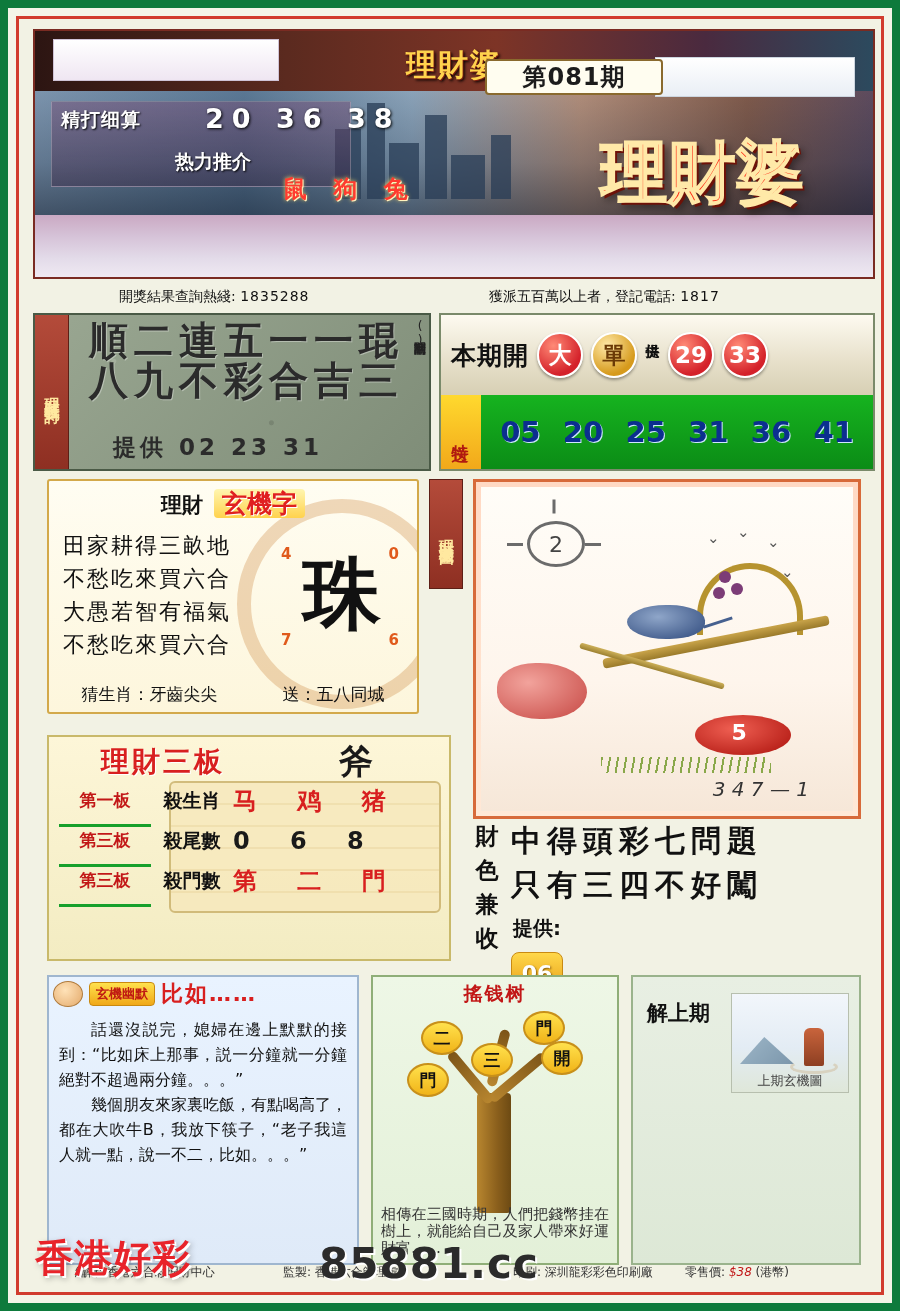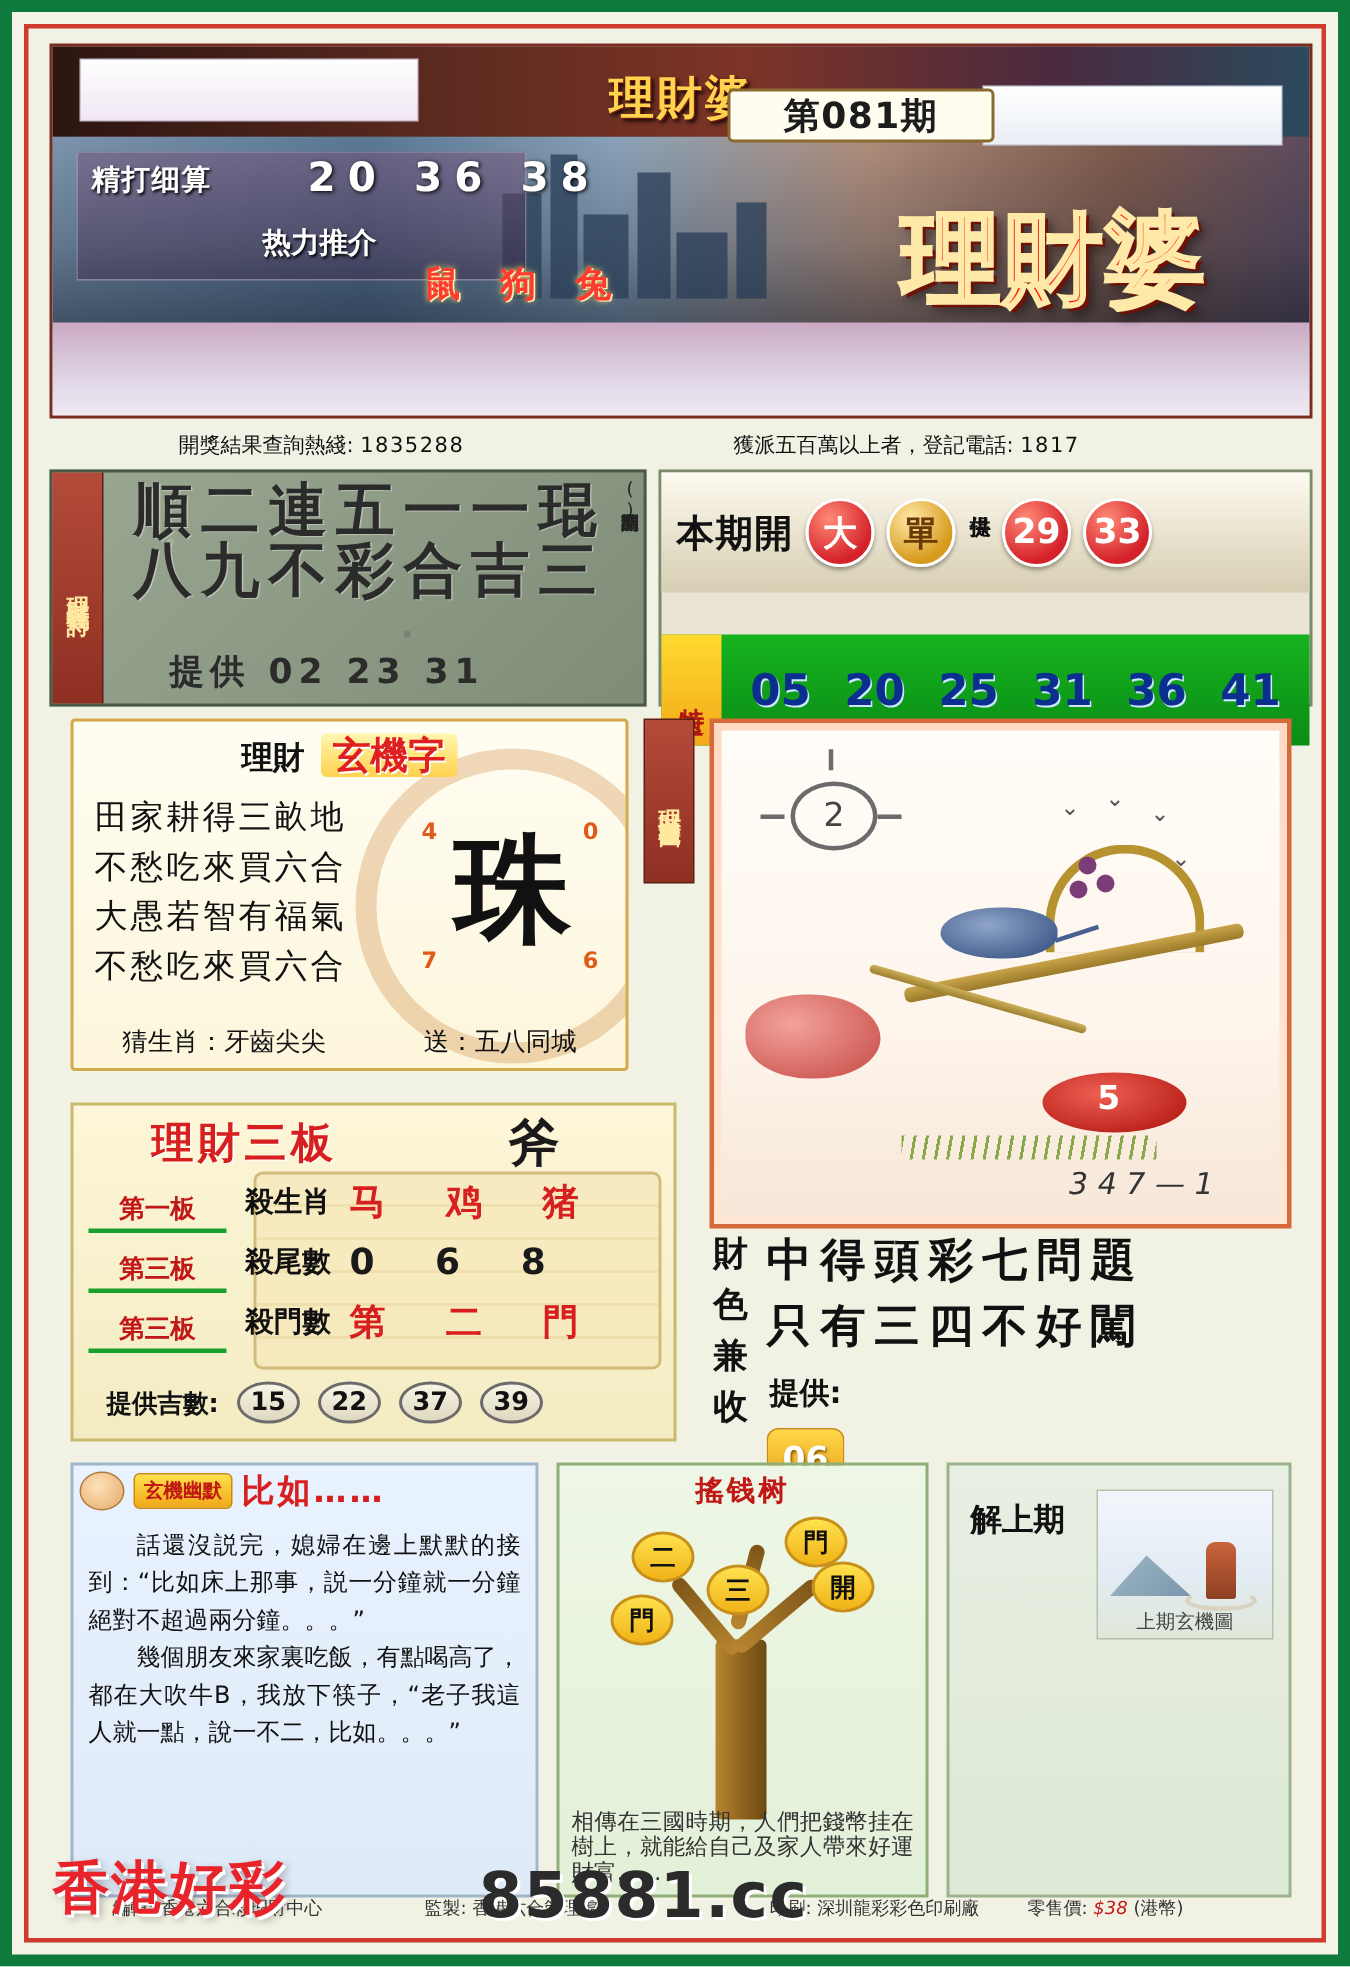--- a/index.html
+++ b/index.html
@@ -162,21 +162,21 @@
   }
   .ball.red  { background: radial-gradient(circle at 34% 28%, #ff8a76, #d4212a 70%); }
   .ball.gold { background: radial-gradient(circle at 34% 28%, #ffe9a8, #d69a1c 70%); color:#6b3a06; }
   .tigong {
     font-size:14px; color:#111; line-height:15px; writing-mode: vertical-rl;
     text-orientation: upright; height:44px; font-weight:bold;
   }
   .open-bottom {
     position:absolute; left:0; top:80px; width:100%; height:74px;
     background: linear-gradient(180deg,#16b31f 0%, #0b8c16 100%);
-    display:flex; align-items:center;margin-top:28px;
+    display:flex; align-items:center;
   }
   .tesong {
     width:40px; height:100%;
     background: linear-gradient(180deg,#ffd92e,#f2a81a);
     color:#b01a10; font-size:17px; font-weight:bold;
     writing-mode: vertical-rl; text-orientation: upright;
     display:flex; align-items:center; justify-content:center; letter-spacing:2px;
   }
   .special-nums {
     flex:1; display:flex; align-items:center; justify-content:space-around;
@@ -292,21 +292,21 @@
   }
   .axe { position:absolute; left:290px; top:2px; font-size:34px; color:#1a1a1a; font-weight:bold; }
   .scroll-bg {
     position:absolute; left:120px; top:44px; width:272px; height:132px;
     background: repeating-linear-gradient(180deg,#f7e9bd 0 20px,#efddaa 20px 22px);
     border:2px solid #cbb36d; border-radius:6px; opacity:.85;
   }
   .ban-row { position:absolute; left:10px; height:32px; display:flex; align-items:center; }
   .ban-lbl {
     width:92px; font-size:17px; font-weight:bold; color:#c21717;
-    border-bottom:3px solid #17a02b; text-align:center; padding-bottom:2px;margin-top:13px;
+    border-bottom:3px solid #17a02b; text-align:center; padding-bottom:12px;margin-top:13px;
   }
   .ban-kind { width:82px; font-size:19px; color:#111; font-weight:bold; text-align:center; }
   .ban-vals { font-size:24px; font-weight:bold; color:#d81f1f; letter-spacing:16px; }
   .ban-vals.dark { color:#1a1a1a; }
   .jishu { position:absolute; left:22px; bottom:10px; display:flex; align-items:center; gap:12px; }
   .jishu .lbl { font-size:17px; color:#111; font-weight:bold; }
   .num-oval {
     width:42px; height:28px; border-radius:50%;
     background: linear-gradient(180deg,#f8f5e6,#ded8bf);
     border:2px solid #6b6b6b; display:flex; align-items:center; justify-content:center;
@@ -591,27 +591,20 @@
         <span class="ban-lbl">第三板</span>
         <span class="ban-kind">殺尾數</span>
         <span class="ban-vals dark">0  6  8</span>
       </div>
       <div class="ban-row" style="top:128px;">
         <span class="ban-lbl">第三板</span>
         <span class="ban-kind">殺門數</span>
         <span class="ban-vals">第 二 門</span>
       </div>
 
-      <div class="jishu">
-        <span class="lbl">提供吉數:</span>
-        <span class="num-oval">15</span>
-        <span class="num-oval">22</span>
-        <span class="num-oval">37</span>
-        <span class="num-oval">39</span>
-      </div>
     </div>
 
     <div class="caise">
       <div class="cs-tag">財色兼收</div>
       <div class="cs-lines">
         <div class="cs-line">中得頭彩七問題</div>
         <div class="cs-line">只有三四不好闖</div>
       </div>
       <div class="cs-supply">
         <span class="lbl">提供:</span>

